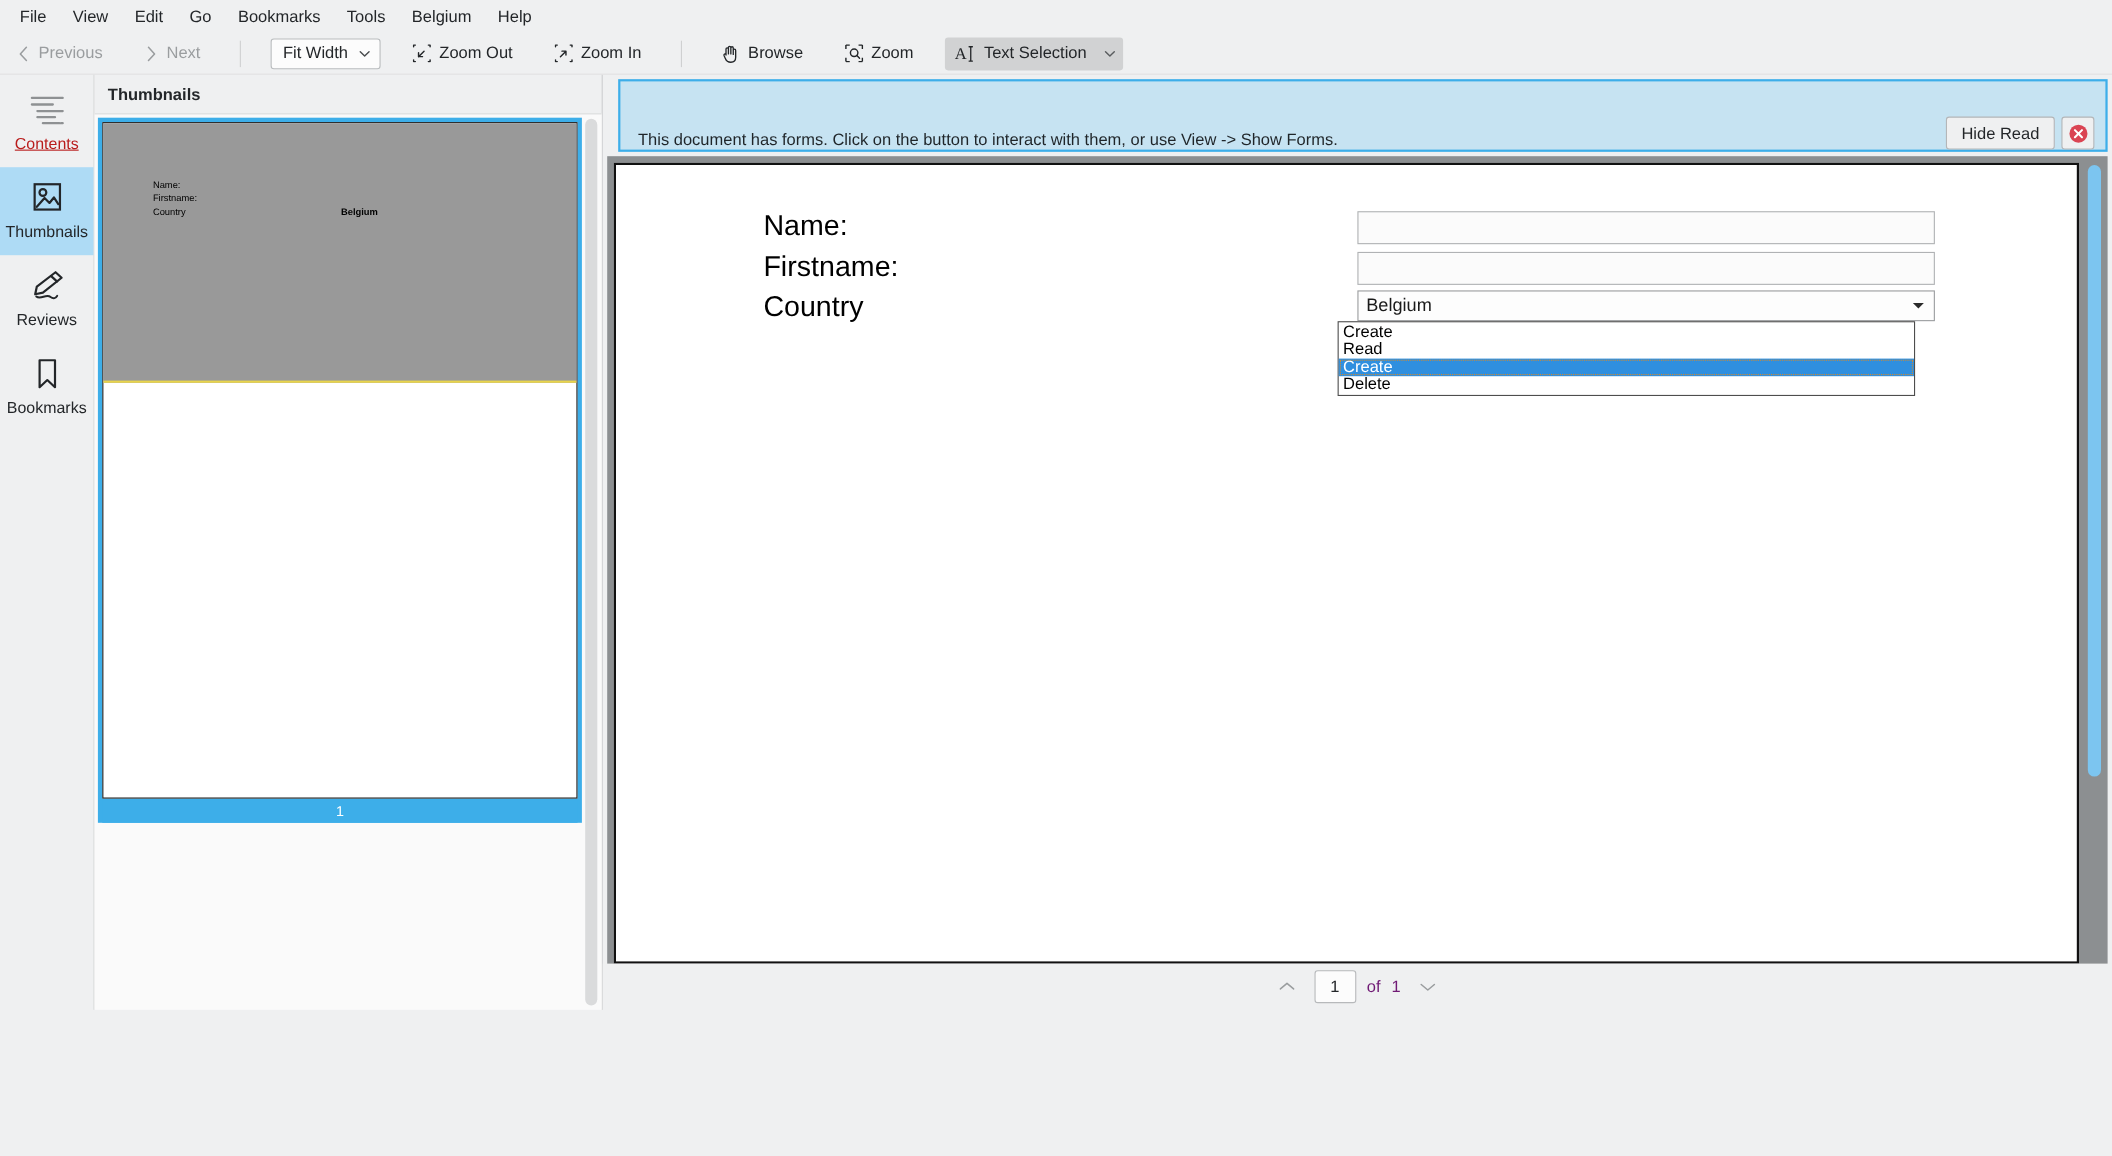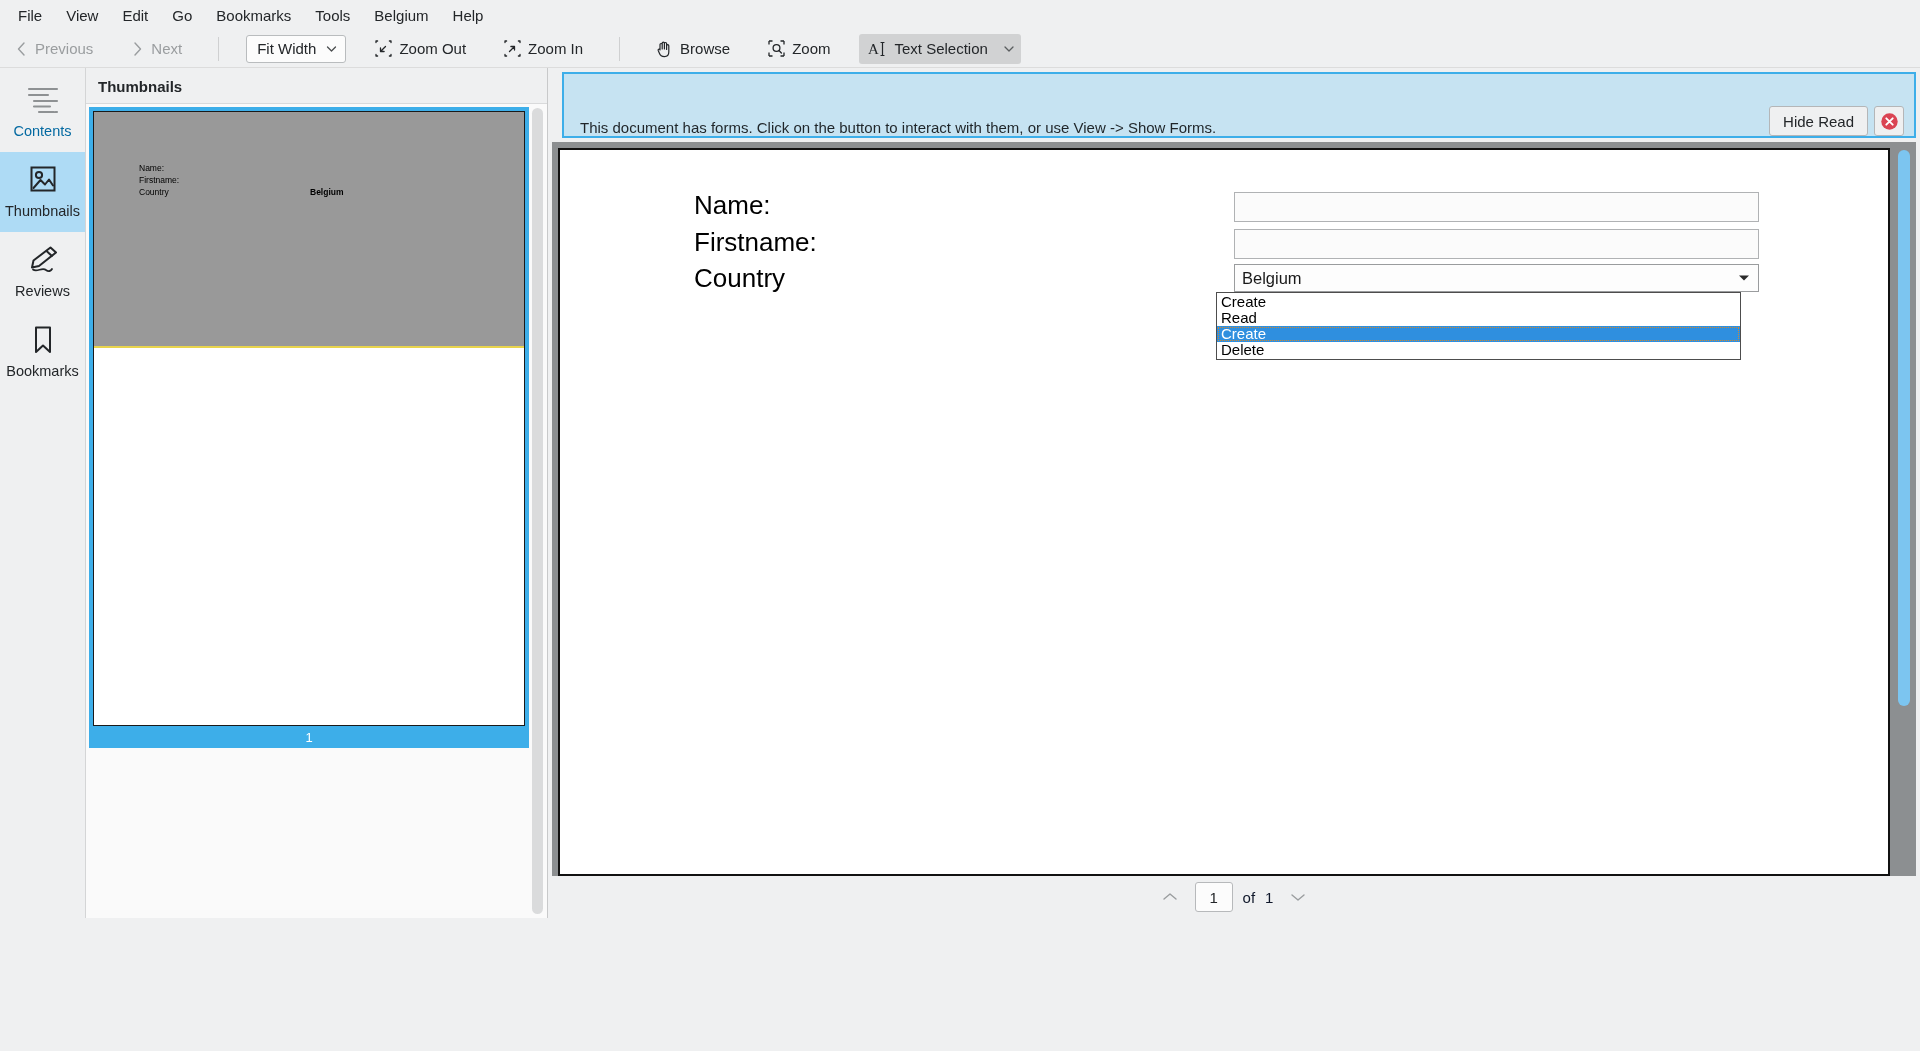--- a/index.html
+++ b/index.html
@@ -30,21 +30,21 @@
 
   
   .body { flex: 1 1 auto; display: flex; min-height: 0; background: #eff0f1; }
 
   
   .rail { width: 86px; flex: 0 0 86px; background: #eff0f1; border-right: 1px solid #d4d5d6;
           display: flex; flex-direction: column; align-items: stretch; padding-top: 4px; }
   .rail-item { height: 80px; display: flex; flex-direction: column; align-items: center; justify-content: center;
                gap: 8px; cursor: default; }
   .rail-item .rail-label { font-size: 14.5px; color: #232629; }
-  .rail-item.disabled .rail-label { color: #0369a1; }
+  .rail-item.disabled .rail-label { color: #b91c1c; text-decoration: underline; }
   .rail-item.selected { background: #aedbf5; }
 
   
   .thumbpanel { width: 462px; flex: 0 0 462px; background: #eff0f1; display: flex; flex-direction: column;
                 border-right: 1px solid #c8c9ca; position: relative; }
   .thumb-title { font-size: 15px; font-weight: bold; color: #232629; padding: 10px 12px 8px 12px; }
   .thumb-searchrow { display: flex; align-items: center; gap: 10px; padding: 0 10px 10px 10px; }
   .search-input { flex: 1 1 auto; height: 28px; background: #fcfcfc; border: 1px solid #c4c6c8; border-radius: 3px;
                   font-size: 15px; color: #232629; padding: 0 8px; font-family: "Liberation Sans", sans-serif; }
   .search-input::placeholder { color: #8b8e90; }
@@ -86,21 +86,21 @@
 
   .view-scrollbar { position: absolute; right: 6px; top: 8px; width: 12px; height: 556px; }
   .view-scroll-thumb { width: 12px; height: 100%; background: #7cc5f0; border-radius: 7px; }
 
   
   .statusbar { height: 42px; flex: 0 0 42px; display: flex; align-items: center; justify-content: center;
                gap: 10px; background: #eff0f1; }
   .sb-btn { width: 30px; height: 26px; display: flex; align-items: center; justify-content: center; cursor: default; border-radius: 3px; }
   .sb-input { width: 38px; height: 30px; text-align: center; background: #fcfcfc; border: 1px solid #b7b9bb;
               border-radius: 3px; font-size: 15px; color: #232629; font-family: "Liberation Sans", sans-serif; }
-  .sb-text { font-size: 15px; color: #0f172a; }
+  .sb-text { font-size: 15px; color: #701a75; }
 </style>
 </head>
 <body>
 
 <div id="app">
 
   <div class="menubar">
     <div class="menu-item">File</div>
     <div class="menu-item">View</div>
     <div class="menu-item">Edit</div>

